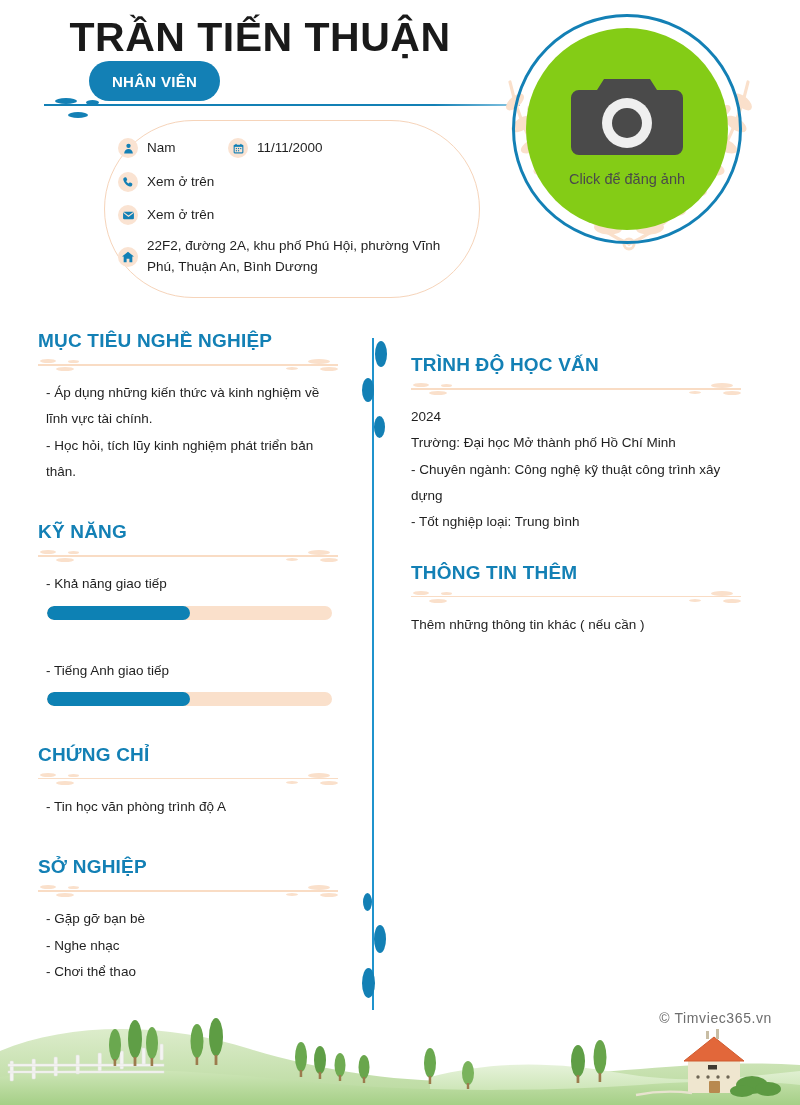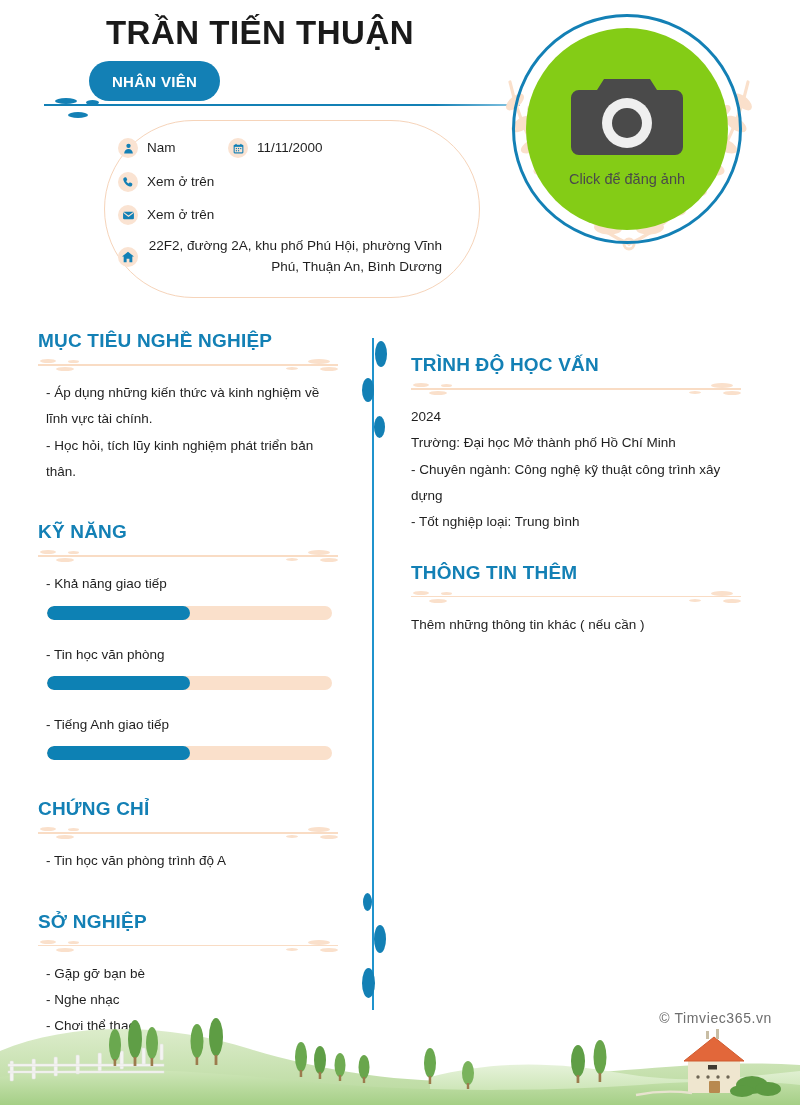--- a/index.html
+++ b/index.html
@@ -18,21 +18,21 @@
     position: relative;
     height: 320px;
   }
 
   .name-title {
     position: absolute;
     left: 60px;
     top: 14px;
     width: 400px;
     text-align: center;
-    font-size: 33px;
+    font-size: 41px;
     font-weight: bold;
     letter-spacing: 0.5px;
     color: #1a1a1a;
     white-space: nowrap;
   }
 
   .position-badge {
     position: absolute;
     left: 89px;
     top: 61px;
@@ -75,21 +75,20 @@
     width: 376px;
     height: 178px;
     border: 1.4px solid #f6d4ba;
     border-radius: 89px;
   }
 
   .contact-row {
     position: absolute;
     display: flex;
     align-items: center;
-    text-align: right;
   }
   .c-gender  { left: 118px; top: 138px; }
   .c-dob     { left: 228px; top: 138px; }
   .c-phone   { left: 118px; top: 172px; }
   .c-email   { left: 118px; top: 205px; }
   .c-address { left: 118px; top: 236px; width: 330px; align-items: center; }
 
   .ic-wrap {
     width: 20px; height: 20px;
     border-radius: 50%;
@@ -416,26 +415,20 @@
           <i class="a6"></i>
       </div>
       <div class="sec-body">
         <div class="skill">
           <div class="skill-name">- Khả năng giao tiếp</div>
           <div class="skill-track">
             <div class="skill-fill" style="width:50%"></div>
           </div>
         </div>
         <div class="sp-16"></div>
-        <div class="skill">
-          <div class="skill-name">- Tin học văn phòng</div>
-          <div class="skill-track">
-            <div class="skill-fill" style="width:50%"></div>
-          </div>
-        </div>
         <div class="sp-16"></div>
         <div class="skill">
           <div class="skill-name">- Tiếng Anh giao tiếp</div>
           <div class="skill-track">
             <div class="skill-fill" style="width:50%"></div>
           </div>
         </div>
       </div>
     </div>
 

